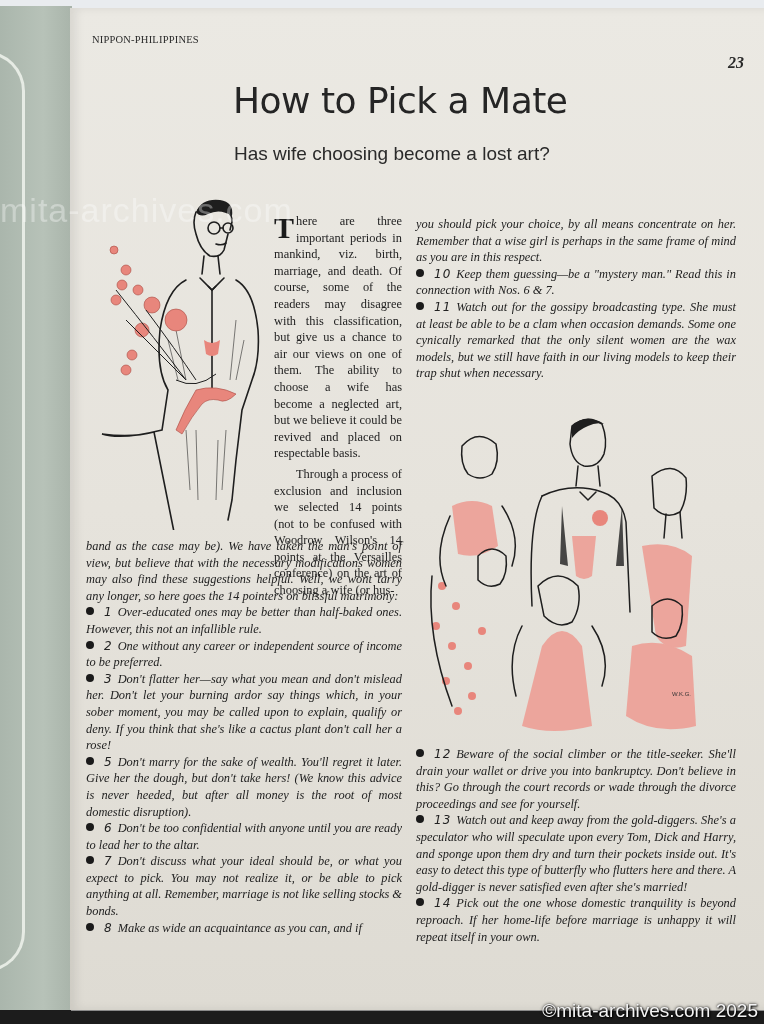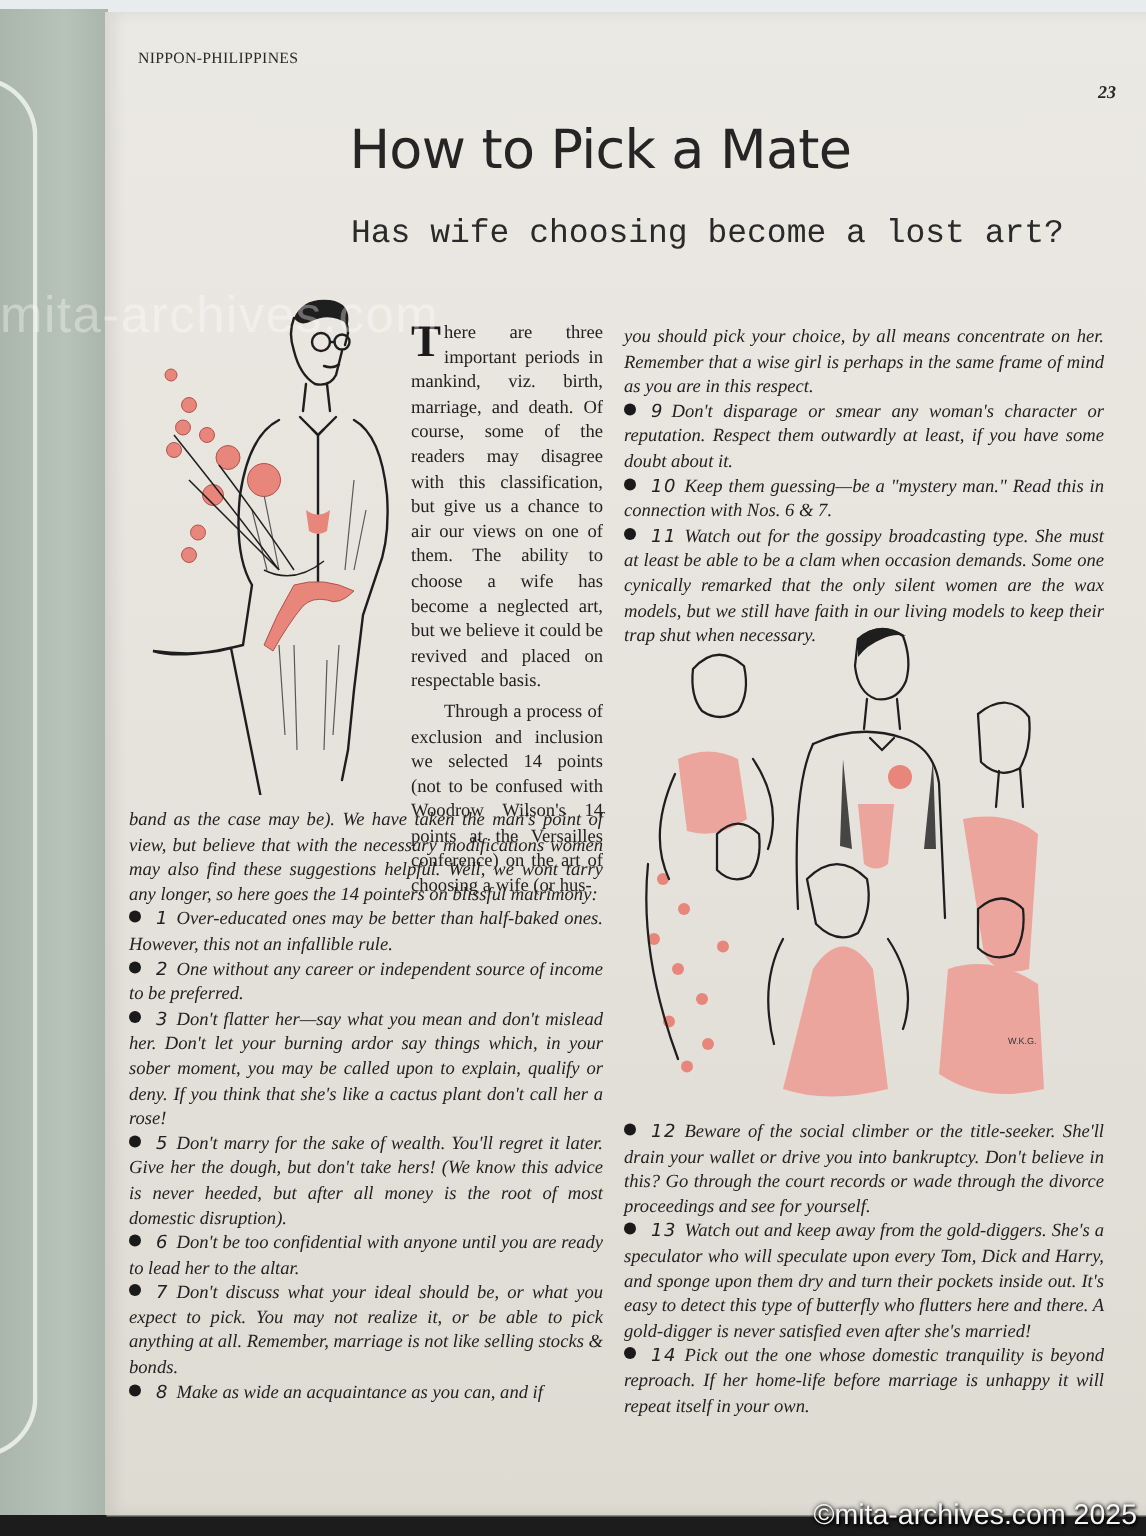--- a/index.html
+++ b/index.html
@@ -23,30 +23,30 @@
     position: absolute; left: 70px; top: 8px; width: 716px; height: 1002px;
     background: linear-gradient(180deg, #ebe9e3 0%, #e6e3dc 50%, #dedbd3 100%);
     box-shadow: inset 6px 0 10px rgba(0,0,0,0.08), 1px 1px 0 #8a8a8a;
   }
   .running-head {
     position: absolute; left: 22px; top: 26px;
     font-size: 10.5px; letter-spacing: 0.2px; color: #2a2a2a;
   }
   .page-num {
     position: absolute; right: 42px; top: 46px;
-    font-size: 12px; font-weight: bold; font-style: italic; color: #2a2a2a;
+    font-size: 16px; font-weight: bold; font-style: italic; color: #2a2a2a;
   }
   .title {
     position: absolute; left: 163px; top: 72px;
     font-family: "DejaVu Sans", sans-serif; font-size: 36px; font-weight: 500;
     color: #252525; letter-spacing: -0.5px; white-space: nowrap;
   }
   .subtitle {
     position: absolute; left: 164px; top: 135px;
-    font-family: Liberation Mono, monospace; font-size: 22px; color: #2a2a2a;
+    font-family: Liberation Sans, sans-serif; font-size: 19px; color: #2a2a2a;
     white-space: nowrap;
   }
   .text {
     font-size: 12.4px; line-height: 16.6px; color: #222;
     text-align: justify; hyphens: manual;
   }
   .intro {
     position: absolute; left: 204px; top: 205px; width: 128px;
   }
   .drop {
@@ -155,21 +155,20 @@
     <p class="item"><span class="bullet"></span><span class="num">2</span><span>One without any career or independent source of income to be preferred.</span></p>
     <p class="item"><span class="bullet"></span><span class="num">3</span><span>Don't flatter her—say what you mean and don't mislead her. Don't let your burning ardor say things which, in your sober moment, you may be called upon to explain, qualify or deny. If you think that she's like a cactus plant don't call her a rose!</span></p>
     <p class="item"><span class="bullet"></span><span class="num">5</span><span>Don't marry for the sake of wealth. You'll regret it later. Give her the dough, but don't take hers! (We know this advice is never heeded, but after all money is the root of most domestic disruption).</span></p>
     <p class="item"><span class="bullet"></span><span class="num">6</span><span>Don't be too confidential with anyone until you are ready to lead her to the altar.</span></p>
     <p class="item"><span class="bullet"></span><span class="num">7</span><span>Don't discuss what your ideal should be, or what you expect to pick. You may not realize it, or be able to pick anything at all. Remember, marriage is not like selling stocks &amp; bonds.</span></p>
     <p class="item"><span class="bullet"></span><span class="num">8</span><span>Make as wide an acquaintance as you can, and if</span></p>
   </div>
 
   <div class="col-right-top text">
     <p class="item">you should pick your choice, by all means concentrate on her. Remember that a wise girl is perhaps in the same frame of mind as you are in this respect.</p>
-    <p class="item"><span class="bullet"></span><span class="num">9</span><span>Don't disparage or smear any woman's character or reputation. Respect them outwardly at least, if you have some doubt about it.</span></p>
     <p class="item"><span class="bullet"></span><span class="num">10</span><span>Keep them guessing—be a "mystery man." Read this in connection with Nos. 6 &amp; 7.</span></p>
     <p class="item"><span class="bullet"></span><span class="num">11</span><span>Watch out for the gossipy broadcasting type. She must at least be able to be a clam when occasion demands. Some one cynically remarked that the only silent women are the wax models, but we still have faith in our living models to keep their trap shut when necessary.</span></p>
   </div>
 
   <svg class="illus-group" viewBox="0 0 300 330">
 
     <g fill="#eca59c">
       <path d="M30 100 q20 -10 40 0 l6 40 q-20 14 -40 8z"></path>
       <path d="M120 240 q20 -30 40 0 l10 80 q-40 10 -70 0z"></path>
       <path d="M220 140 q30 -6 50 10 l-6 90 q-20 6 -30 -10z"></path>

